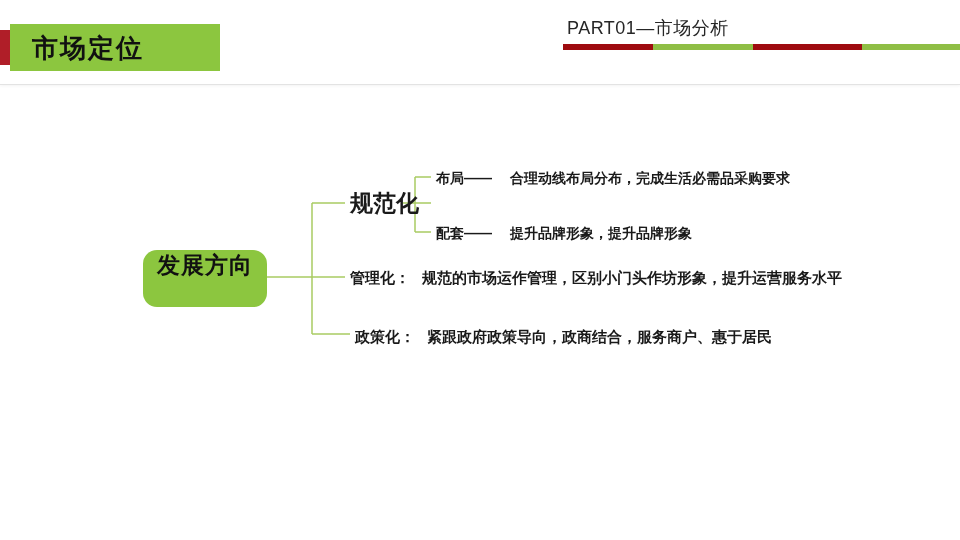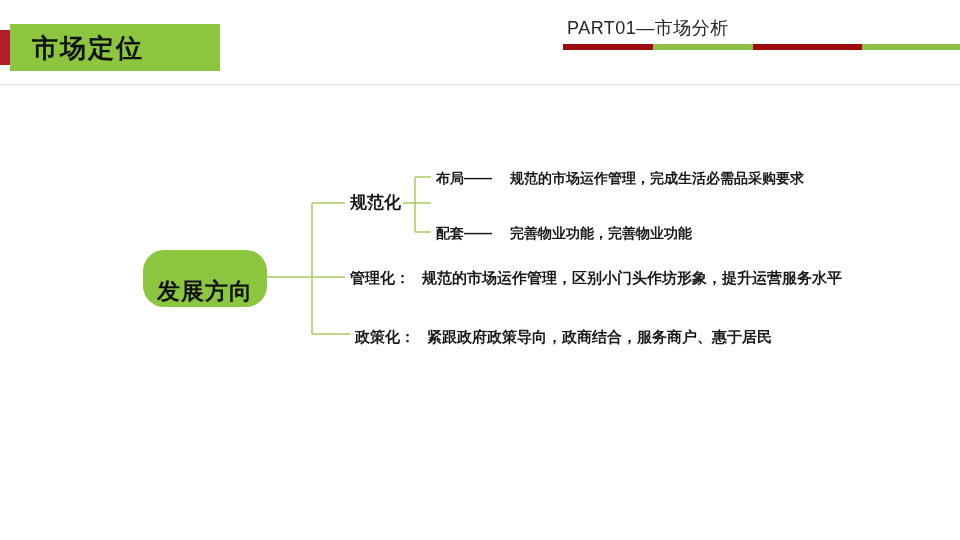--- a/index.html
+++ b/index.html
@@ -46,27 +46,27 @@
   .header-bar .seg:nth-child(2){width:100px;}
   .header-bar .seg:nth-child(3){width:109px;}
   .header-bar .seg:nth-child(4){width:98px;}
 
   
   .lines-svg{position:absolute;left:0;top:0;width:960px;height:540px;pointer-events:none;}
 
   .root-node{
     position:absolute;left:143px;top:250px;width:124px;height:57px;
     background:var(--green);
-    border-radius:21px;
-    display:flex;align-items:flex-end;justify-content:center;
+    border-radius:14px;
+    display:flex;align-items:flex-start;justify-content:center;
   }
   .root-node .t{font-size:23px;font-weight:bold;color:#111;letter-spacing:1px;}
 
   .node-label{
-    position:absolute;font-size:17px;font-weight:bold;color:#1a1a1a;
+    position:absolute;font-size:23px;font-weight:bold;color:#1a1a1a;
     line-height:18px;white-space:nowrap;
   }
   .branch-row{
     position:absolute;font-size:14px;font-weight:bold;color:#1a1a1a;
     line-height:18px;white-space:nowrap;
   }
   .branch-row .lbl{margin-right:18px;}
   .lbl-guifanhua{left:350px;top:194px;}
   .row-buju{left:436px;top:169px;}
   .row-guihua{left:436px;top:196px;}
@@ -114,24 +114,24 @@
     </g>
   </svg>
 
   <div class="root-node">
     <div class="t">发展方向</div>
   </div>
 
   <div class="node-label lbl-guifanhua">规范化</div>
 
   <div class="branch-row row-buju">
-    <span class="lbl">布局——</span><span>规范的市场运作管理，完成生活必需品采购要求</span>
+    <span class="lbl">布局——</span><span>合理动线布局分布，完成生活必需品采购要求</span>
   </div>
   <div class="branch-row row-peitao">
-    <span class="lbl">配套——</span><span>完善物业功能，完善物业功能</span>
+    <span class="lbl">配套——</span><span>提升品牌形象，提升品牌形象</span>
   </div>
 
   <div class="branch-row row-zhengcehua">
     <span class="lbl">政策化：</span><span>紧跟政府政策导向，政商结合，服务商户、惠于居民</span>
   </div>
 
   <div class="branch-row row-guanlihua">
     <span class="lbl">管理化：</span><span>规范的市场运作管理，区别小门头作坊形象，提升运营服务水平</span>
   </div>
 

